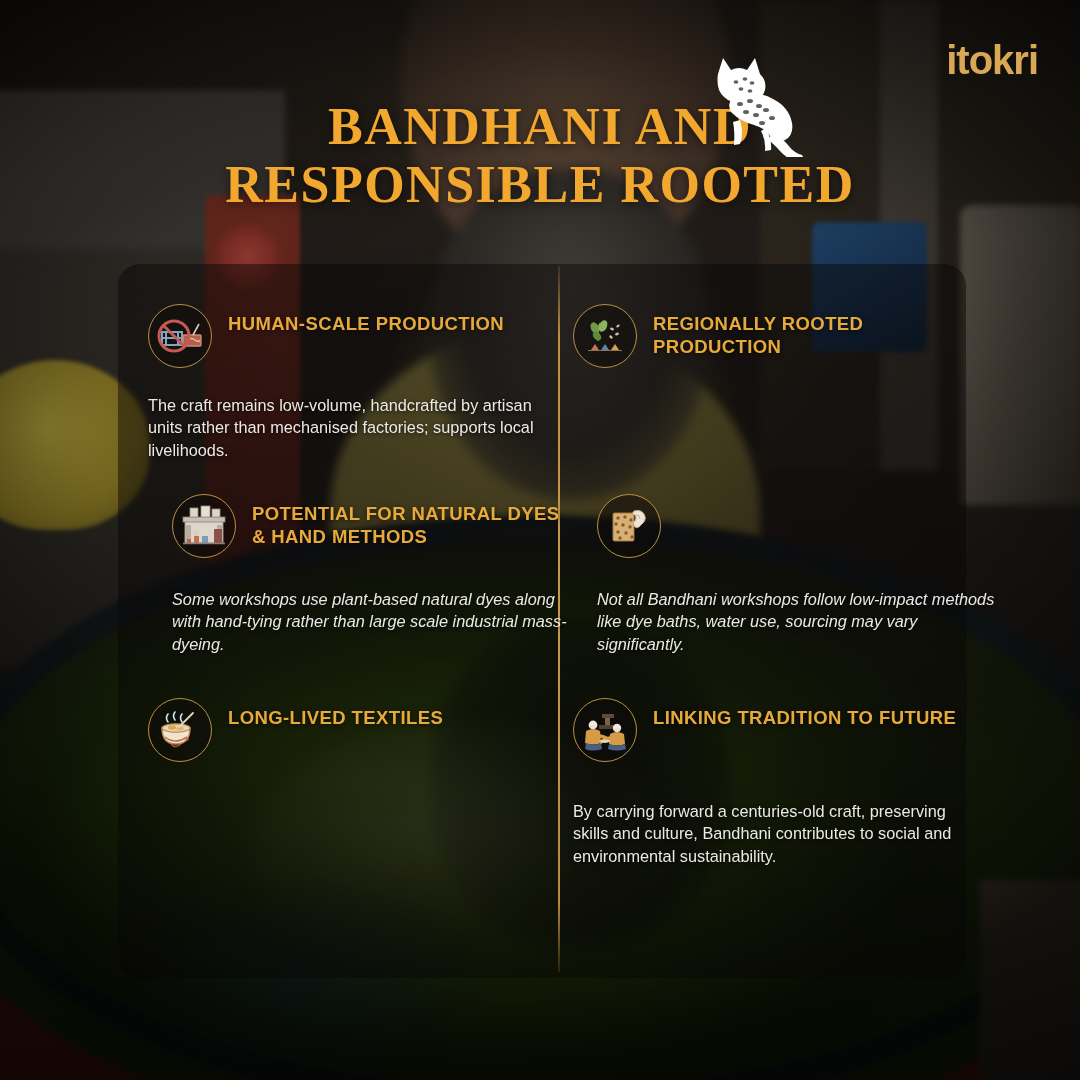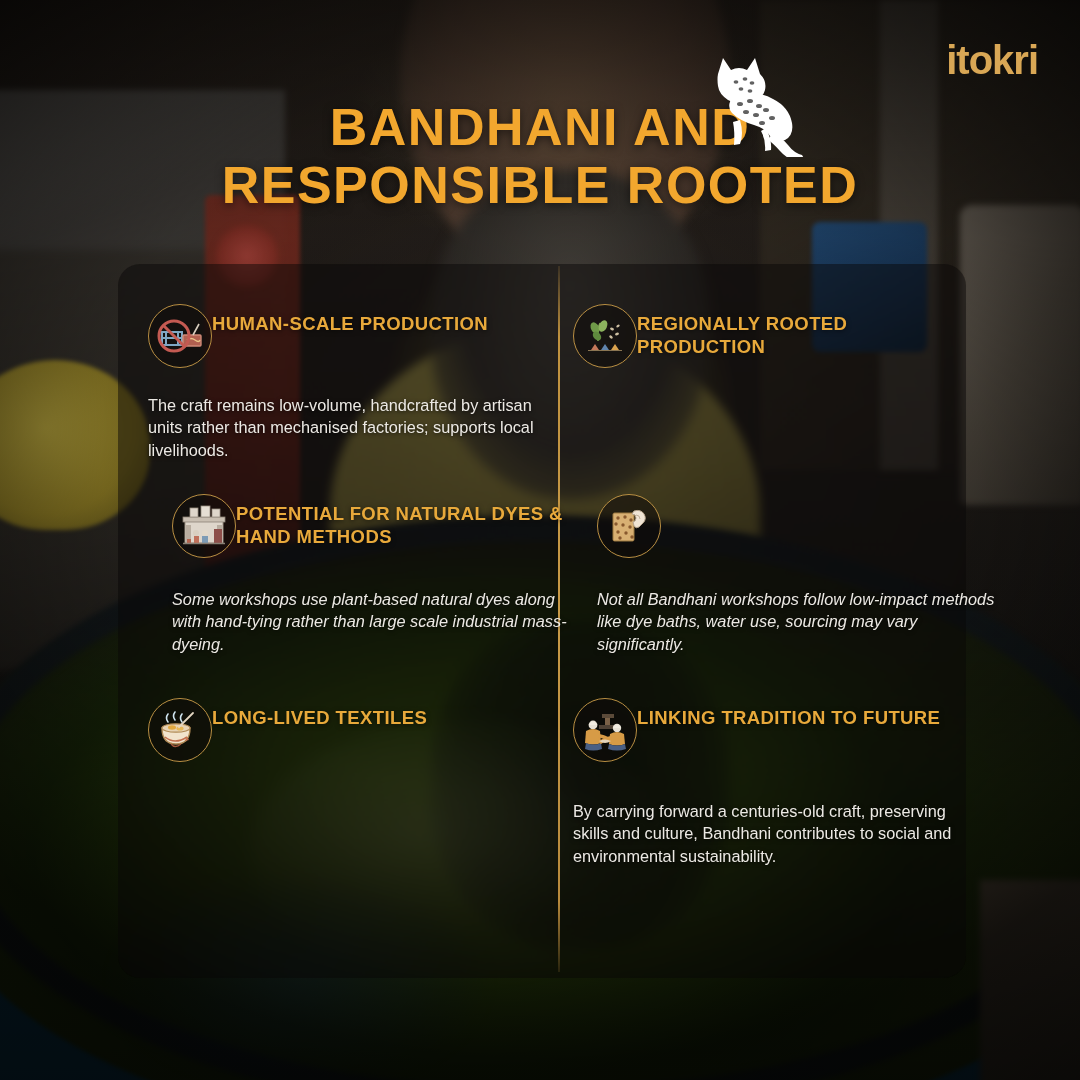--- a/index.html
+++ b/index.html
@@ -6,21 +6,21 @@
     margin: 0;
     padding: 0;
     background: #000;
   }
   #stage {
     position: relative;
     width: 1080px;
     height: 1080px;
     overflow: hidden;
     font-family: "Liberation Sans", sans-serif;
-    background: #0c4a6e;
+    background: #7f1d1d;
   }
 
   
   .bg-photo {
     position: absolute;
     inset: 0;
     overflow: hidden;
   }
   
   .bg-upper {
@@ -166,20 +166,21 @@
     line-height: 1;
     z-index: 8;
   }
   .headline {
     position: absolute;
     left: 0; right: 0;
     top: 98px;
     text-align: center;
     z-index: 6;
     padding: 0 60px;
+    font-family: Liberation Serif, serif;
   }
   .headline .line {
     font-size: 52px;
     font-weight: 800;
     letter-spacing: 1.5px;
     color: #F2A72E;
     line-height: 1.12;
     text-shadow: 0 2px 10px rgba(0,0,0,.55);
   }
   .leopard {
@@ -228,21 +229,21 @@
   }
   .col-l { left: 30px; }
   .col-r { left: 455px; }
   .row-1 { top: 40px; }
   .row-2 { top: 230px; margin-left: 24px; }
   .row-3 { top: 434px; }
 
   .cell-head {
     display: flex;
     align-items: flex-start;
-    gap: 0;
+    gap: 16px;
   }
   .icon-circle {
     flex: 0 0 auto;
     width: 62px;
     height: 62px;
     border-radius: 50%;
     border: 1.5px solid #b98f43;
     background: rgba(14,11,9,.55);
     position: relative;
     overflow: hidden;

